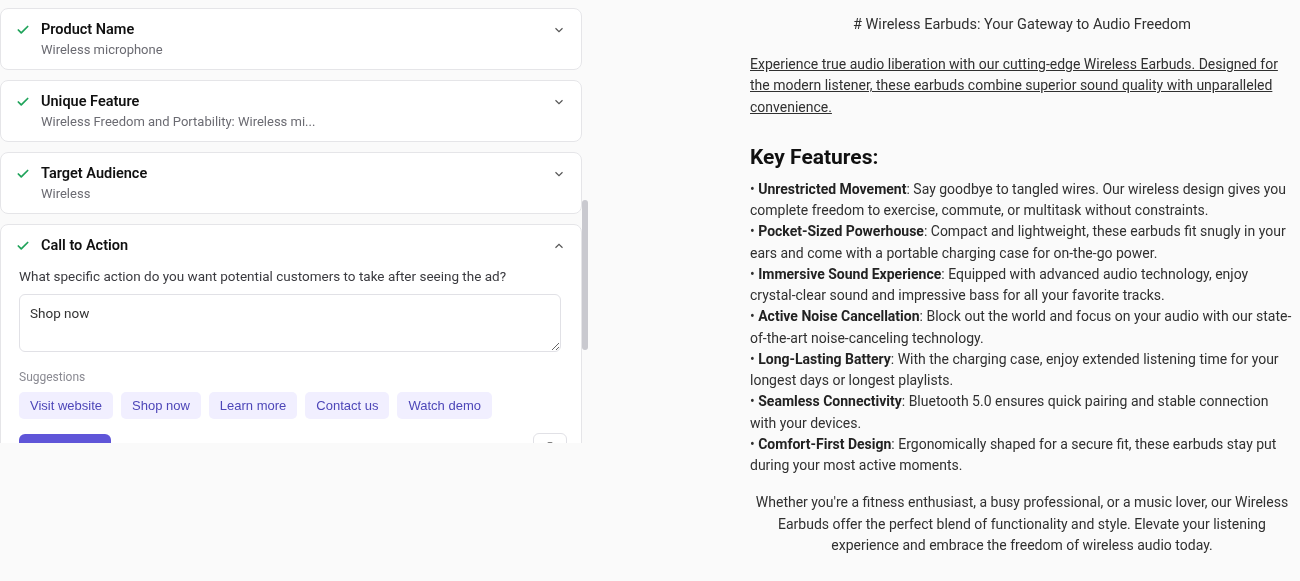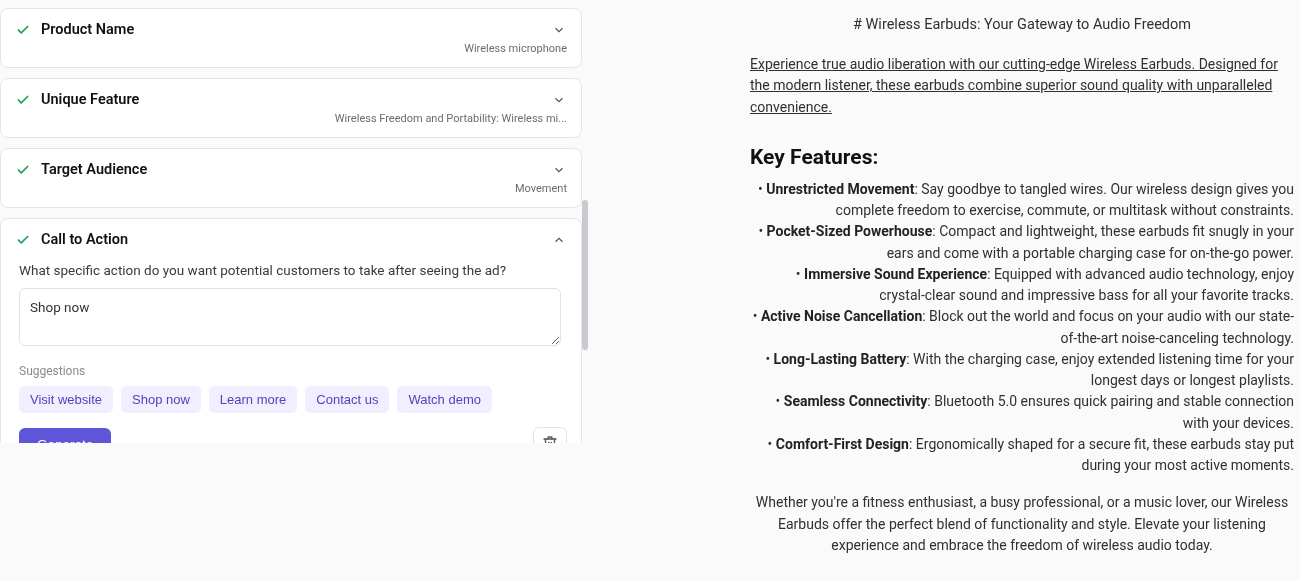--- a/index.html
+++ b/index.html
@@ -52,25 +52,24 @@
     color: #111;
     flex: 1;
   }
   .chevron {
     width: 16px; height: 16px;
     color: #555;
     flex-shrink:0;
     display:flex; align-items:center; justify-content:center;
   }
   .card-subtitle {
-    font-size: 11px;
+    font-size: 13px;
     color: #6b6b72;
     margin-left: 26px;
     margin-top: 4px;
-    text-align: right;
   }
   .prompt-text {
     font-size: 13.5px;
     color: #3a3a3f;
     margin: 14px 0 10px 0;
     padding: 0 4px;
   }
   .textarea {
     width: calc(100% - 10px);
     margin-left: 4px;
@@ -153,21 +152,21 @@
     margin-bottom: 18px;
     text-align: center;
   }
   .right-panel .kf-header {
     font-size: 21px;
     font-weight: 700;
     color: #111;
     margin-top: 24px;
     margin-bottom: 5px;
   }
-  .bullet { margin-bottom:0;text-align:right; }
+  .bullet { margin-bottom:0; }
   .bullet b { font-weight: 700; color:#222; }
   .right-panel .tail { margin-top: 16px; margin-bottom:18px;text-align:center; }
   .cot { margin-top: 26px; font-size:14px; color:#303030; }
   .scrollbar-fake {
     position: absolute;
     right: 2px;
     top: 200px;
     width: 6px;
     height: 150px;
     background: #c9c9cf;
@@ -220,21 +219,21 @@
             <polyline points="20 6 9 17 4 12"></polyline>
           </svg>
       </span>
       <span class="card-title">Target Audience</span>
       <span class="chevron">
         <svg width="14" height="14" viewBox="0 0 24 24" fill="none" stroke="#555" stroke-width="2">
             <polyline points="6 9 12 15 18 9"></polyline>
           </svg>
       </span>
     </div>
-    <div class="card-subtitle">Movement</div>
+    <div class="card-subtitle">Wireless</div>
   </div>
 
   <div class="card" style="padding-bottom:17px;">
     <div class="card-header">
       <span class="check-icon">
         <svg width="14" height="14" viewBox="0 0 24 24" fill="none" stroke="#1fa35a" stroke-width="3" stroke-linecap="round" stroke-linejoin="round">
             <polyline points="20 6 9 17 4 12"></polyline>
           </svg>
       </span>
       <span class="card-title">Call to Action</span>

